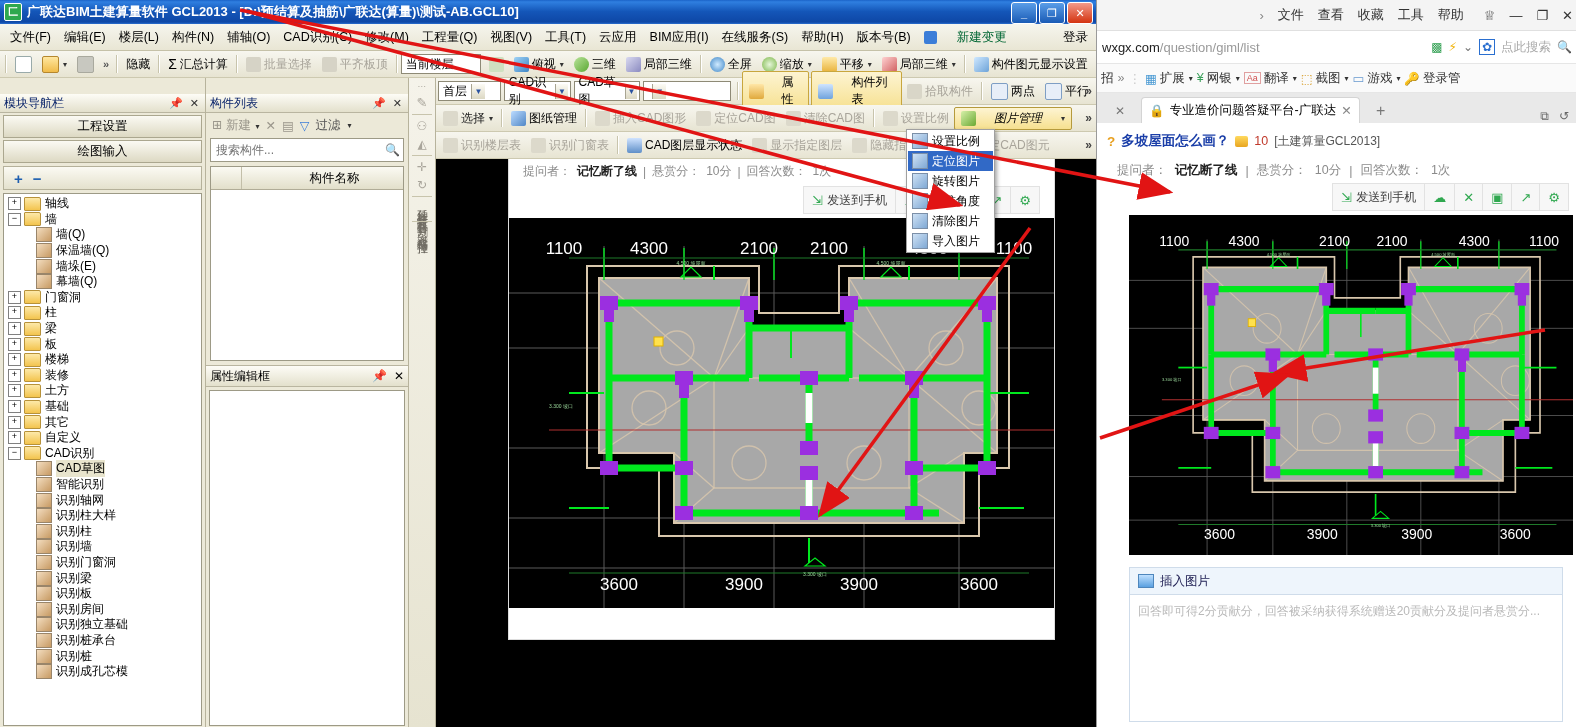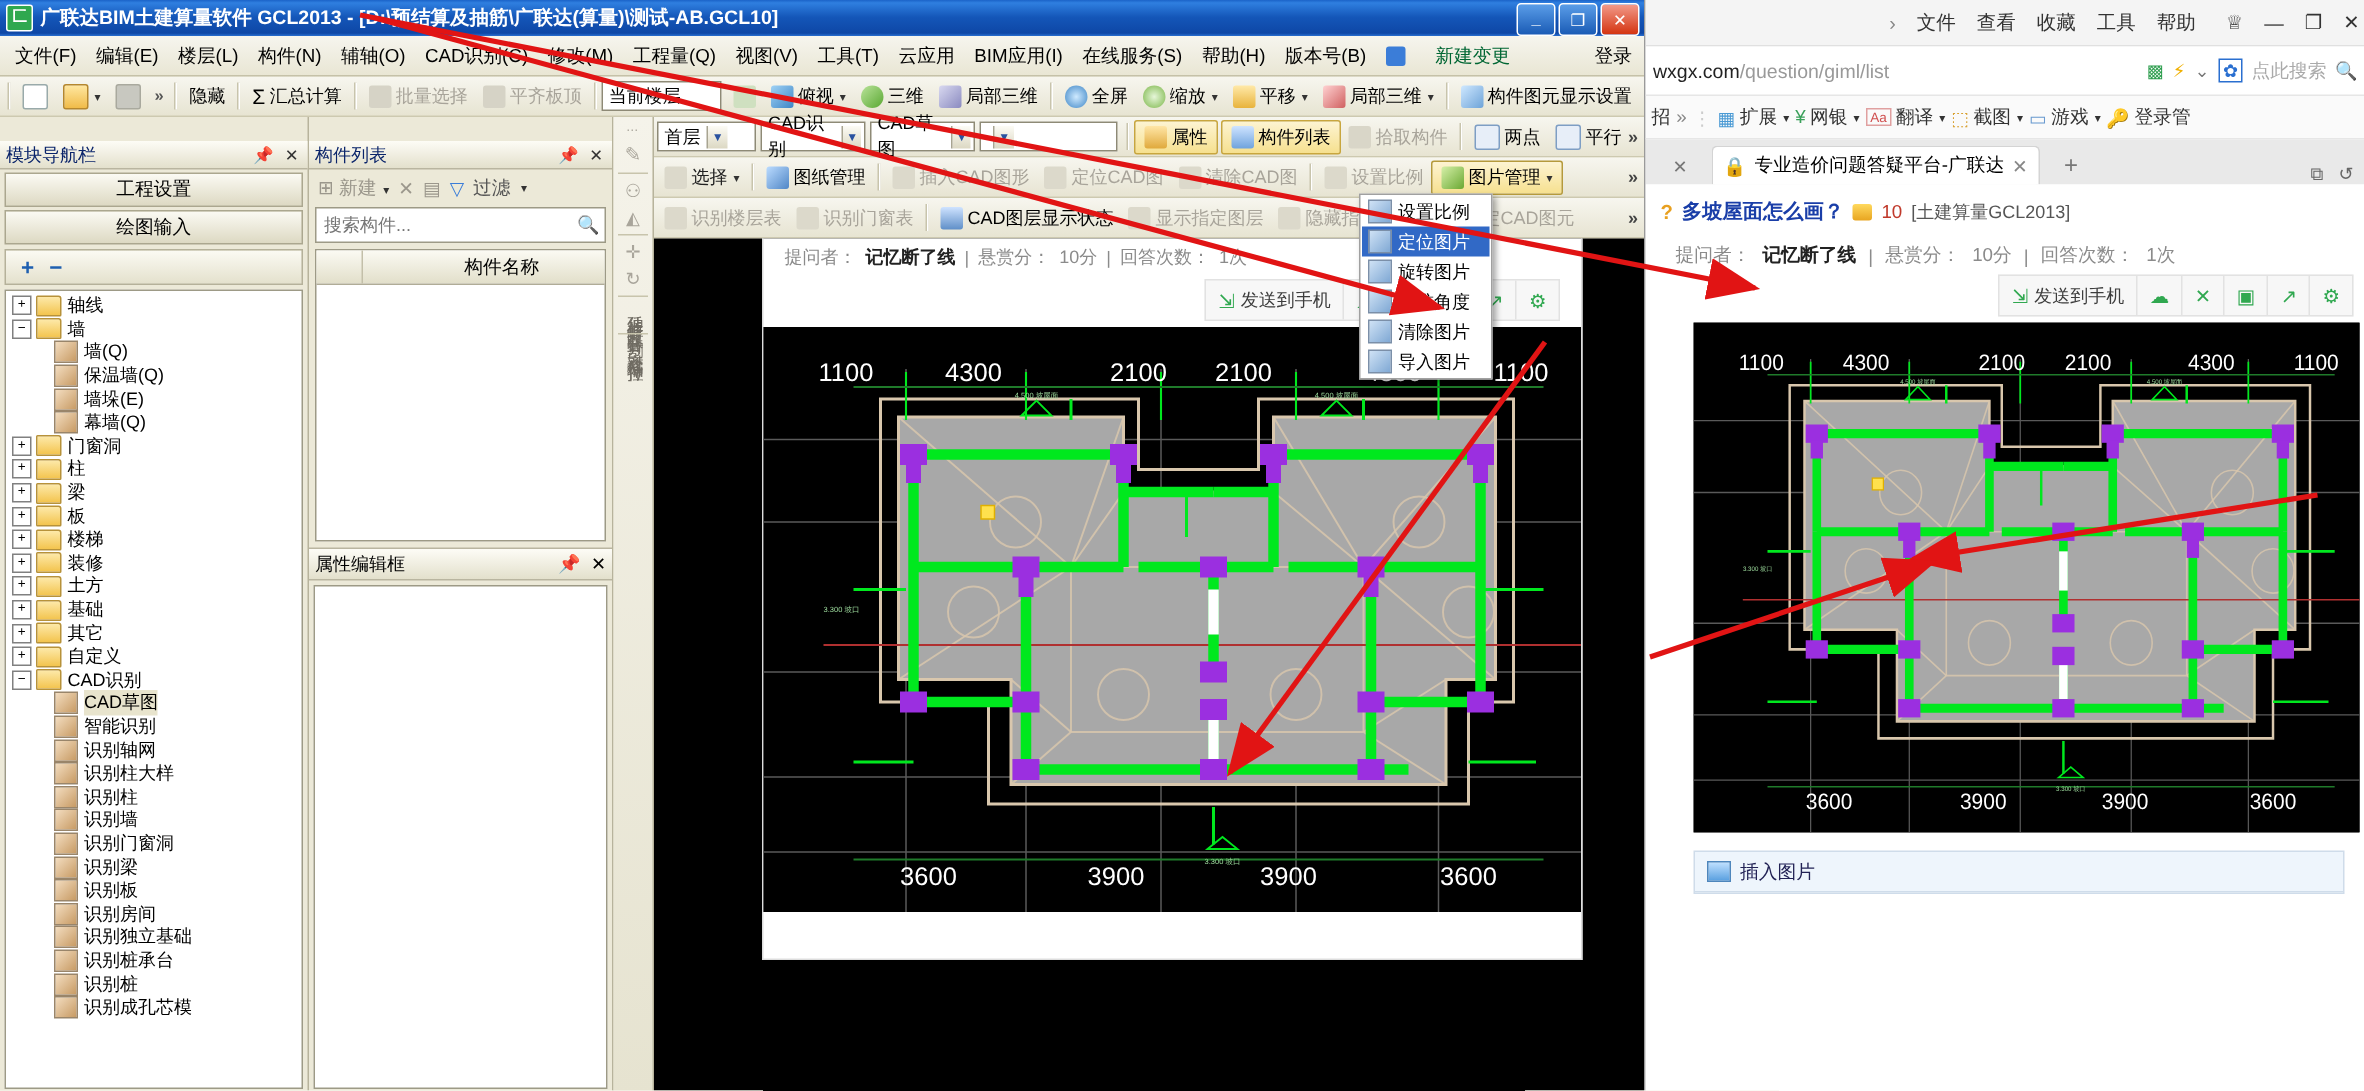--- a/index.html
+++ b/index.html
@@ -84,21 +84,21 @@
   .vt .vlbl{writing-mode:vertical-rl;letter-spacing:0px;line-height:11px;font-size:11px;color:#6f6b62;}
   .vsepH{width:20px;height:1px;background:#c8c4ac;margin:2px 0;}
   
   .cadcol{flex:1;display:flex;flex-direction:column;min-width:0;}
   .cadrow{height:26px;background:linear-gradient(to bottom,#f7f6ef,#e7e4d2);border-bottom:1px solid #cdc9b0;
      display:flex;align-items:center;padding:0 2px;position:relative;}
   .cmb{height:18px;border:1px solid #8e8a76;background:#fff;display:flex;align-items:center;
      padding:0 2px 0 4px;font-size:12px;margin-right:3px;}
   .cmb .dd{width:13px;height:15px;margin-left:4px;background:linear-gradient(to bottom,#fcfbf5,#dcd8c3);
      border-left:1px solid #a8a491;display:flex;align-items:center;justify-content:center;font-size:8px;color:#2a52a0;}
-  .tgl{display:flex;align-items:center;gap:3px;padding:2px 6px;font-size:12px;
+  .tgl{display:flex;align-items:center;gap:18px;padding:2px 6px;font-size:12px;
      background:linear-gradient(to bottom,#fdf4d2,#f6e08f);border:1px solid #c8a63e;border-radius:2px;}
   .moreR{position:absolute;right:4px;font-weight:bold;color:#444;font-size:12px;}
   .canvas{flex:1;background:#000;position:relative;overflow:hidden;}
   
   .ddmenu{position:absolute;left:906px;top:129px;width:85px;background:#fff;border:1px solid #a0a0a0;
      box-shadow:2px 2px 4px rgba(0,0,0,.35);z-index:40;padding:1px;}
   .ddmenu .mitem{height:20px;display:flex;align-items:center;gap:4px;padding:0 4px;font-size:12px;white-space:nowrap;}
   .ddmenu .mitem.hl{background:#3169c6;color:#fff;}
   .ddmenu .mico{width:14px;height:14px;flex:none;border:1px solid #7b8fa8;background:linear-gradient(135deg,#cfe2f5,#7fa8d4);}
   
@@ -578,21 +578,21 @@
         </span>
         <span class="tb dis">
           <span class="ic" style="background:#dcd9cb;"></span>
           <span>清除CAD图</span>
         </span>
         <span class="vsep"></span>
         <span class="tb dis">
           <span class="ic" style="background:#dcd9cb;"></span>
           <span>设置比例</span>
         </span>
-        <span class="tgl" style="border-color:#b59a3c;">
+        <span class="tgl" style="border-color:#b59a3c;font-style:italic;">
           <span class="ic" style="background:linear-gradient(135deg,#d6f0a8,#6aa832);"></span>
           <span>图片管理</span>
           <span class="caret">▾</span>
         </span>
         <span class="moreR">»</span>
       </div>
 
       <div class="cadrow">
         <span class="tb dis">
           <span class="ic" style="background:#dcd9cb;"></span>
@@ -1051,20 +1051,21 @@
           <path d="M 296,348 L 306,340 L 316,348 Z" fill="none" stroke="#00e81e" stroke-width="1.2"></path>
           <text x="306" y="358" fill="#9ad79a" font-size="5" text-anchor="middle">3.300 坡口</text>
           <text x="52" y="190" fill="#9ad79a" font-size="5" text-anchor="middle">3.300 坡口</text>
         </svg>
     </div>
     <div class="answerbox">
       <div class="abhdr">
         <span class="abico"></span>
         <span>插入图片</span>
       </div>
+      <div class="abbody">回答即可得2分贡献分，回答被采纳获得系统赠送20贡献分及提问者悬赏分...</div>
     </div>
   </div>
 </div>
 
 <svg class="arrows">
   <defs>
     <marker id="ah" markerWidth="10" markerHeight="8" refX="9" refY="4" orient="auto">
       <polygon points="0,0 10,4 0,8" fill="#e11414"></polygon>
     </marker>
   </defs>

